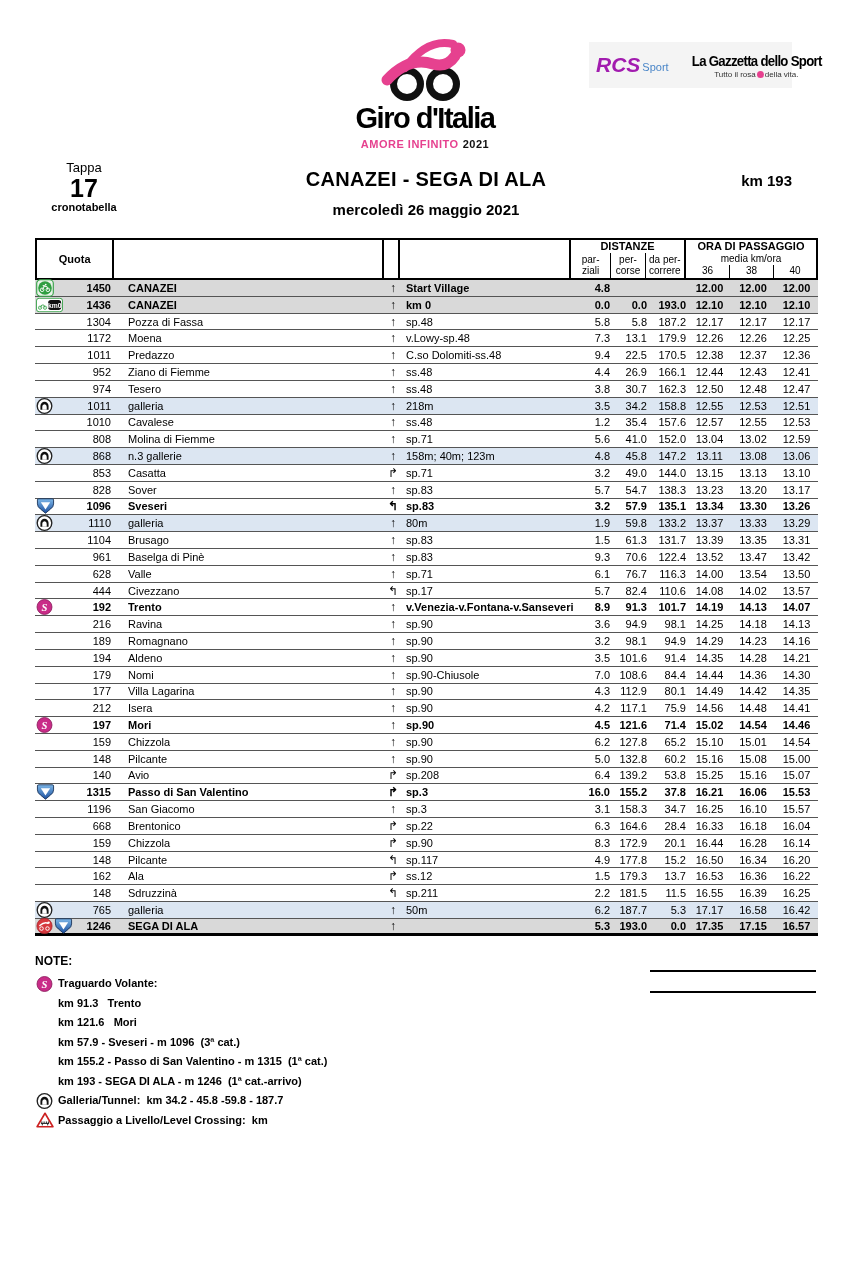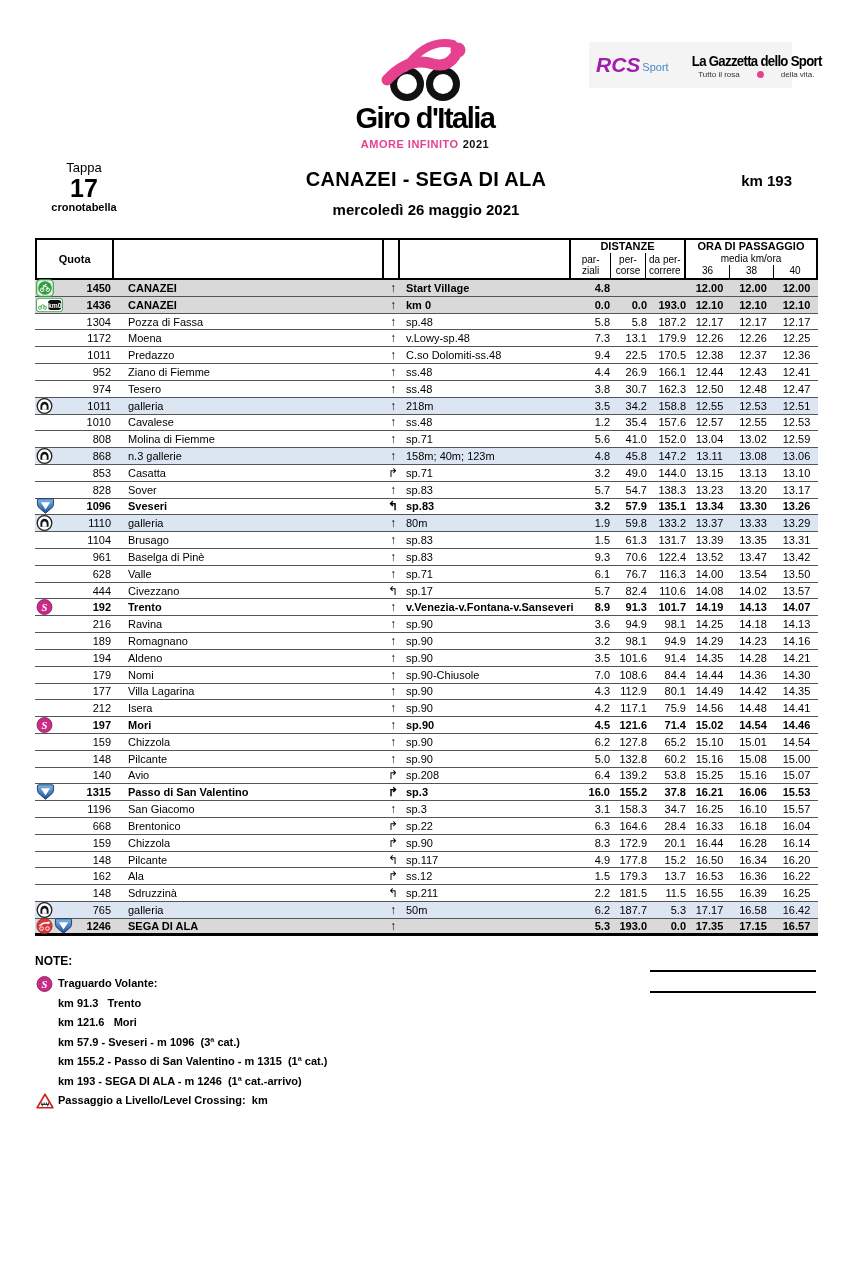--- a/index.html
+++ b/index.html
@@ -14,21 +14,21 @@
   .giro-tagline .year { color:#111; margin-left:4px; }
 
   .rcs-box { position:absolute; left:589px; top:42px; width:203px; height:46px; background:#f4f4f4;
              display:flex; align-items:center; padding:0 7px; }
   .rcs-left { display:flex; align-items:flex-end; }
   .rcs-name { font-size:21px; font-weight:bold; font-style:italic; color:#a21caf; line-height:20px; }
   .rcs-sub { font-size:11px; color:#4a86c8; margin-left:2px; margin-bottom:2px; }
   .rcs-divider { width:1px; height:34px; background:#b5b5b5; margin:0 7px; }
   .gaz { display:flex; flex-direction:column; align-items:center; }
   .gaz-name { font-size:15px; font-weight:bold; letter-spacing:-0.8px; transform:scaleX(0.88); transform-origin:center; white-space:nowrap; }
-  .gaz-tag { display:flex; align-items:center; gap:17px; font-size:8px; color:#333; margin-top:1px; }
+  .gaz-tag { display:flex; align-items:center; gap:1px; font-size:8px; color:#333; margin-top:1px; }
   .gaz-ball { width:7px; height:7px; border-radius:50%; background:#e6418f; display:inline-block; }
 
   .tappa-block { position:absolute; left:47px; top:160px; width:74px; text-align:center; }
   .tappa-label { font-size:13px; }
   .tappa-number { font-size:25px; font-weight:bold; line-height:26px; }
   .tappa-sub { font-size:11px; font-weight:bold; }
 
   .stage-title { position:absolute; left:0; top:168px; width:100%; text-align:center; font-size:20px; font-weight:bold; letter-spacing:0.3px; }
   .stage-date  { position:absolute; left:0; top:201px; width:100%; text-align:center; font-size:15px; font-weight:bold; }
   .stage-km    { position:absolute; right:60px; top:172px; font-size:15px; font-weight:bold; }
@@ -831,20 +831,25 @@
     <div id="notes-list">
         <div class="note-item"><span class="n-icon"><svg width="17" height="17" viewBox="0 0 20 20">
               <circle cx="10" cy="10" r="8.8" fill="#c92c88" stroke="#8a1c5c" stroke-width="1"></circle>
               <text x="10" y="14.4" text-anchor="middle" font-size="12.5" font-style="italic" font-weight="bold" fill="#fff" font-family="Liberation Serif, serif">S</text>
             </svg></span><span>Traguardo Volante:</span></div>
         <div class="note-subline">km 91.3   Trento</div>
         <div class="note-subline">km 121.6   Mori</div>
         <div class="note-subline">km 57.9 - Sveseri - m 1096  (3ª cat.)</div>
         <div class="note-subline">km 155.2 - Passo di San Valentino - m 1315  (1ª cat.)</div>
         <div class="note-subline">km 193 - SEGA DI ALA - m 1246  (1ª cat.-arrivo)</div>
+        <div class="note-item"><span class="n-icon"><svg width="17" height="17" viewBox="0 0 20 20">
+              <circle cx="10" cy="10" r="8.6" fill="#fff" stroke="#222" stroke-width="1.6"></circle>
+              <path d="M5.2,14.4 v-4.4 a4.8,5 0 0 1 9.6,0 v4.4 z" fill="#111"></path>
+              <path d="M7.4,14.4 v-3.4 a2.6,3 0 0 1 5.2,0 v3.4 z" fill="#fff"></path>
+            </svg></span><span>Galleria/Tunnel:  km 34.2 - 45.8 -59.8 - 187.7</span></div>
         <div class="note-item"><span class="n-icon"><svg width="18" height="17" viewBox="0 0 20 18">
               <path d="M10,1.5 L18.8,16.5 H1.2 Z" fill="#fff" stroke="#cc2222" stroke-width="1.8" stroke-linejoin="round"></path>
               <g stroke="#111" stroke-width="1" fill="none">
                 <path d="M5.5,12.8 h9"></path>
                 <path d="M6.5,10.6 v2.2 M9,10.6 v2.2 M11.5,10.6 v2.2 M13.8,10.6 v2.2"></path>
                 <path d="M7,13 v2 M13,13 v2"></path>
               </g>
             </svg></span><span>Passaggio a Livello/Level Crossing:  km</span></div>
       </div>
   </div>

